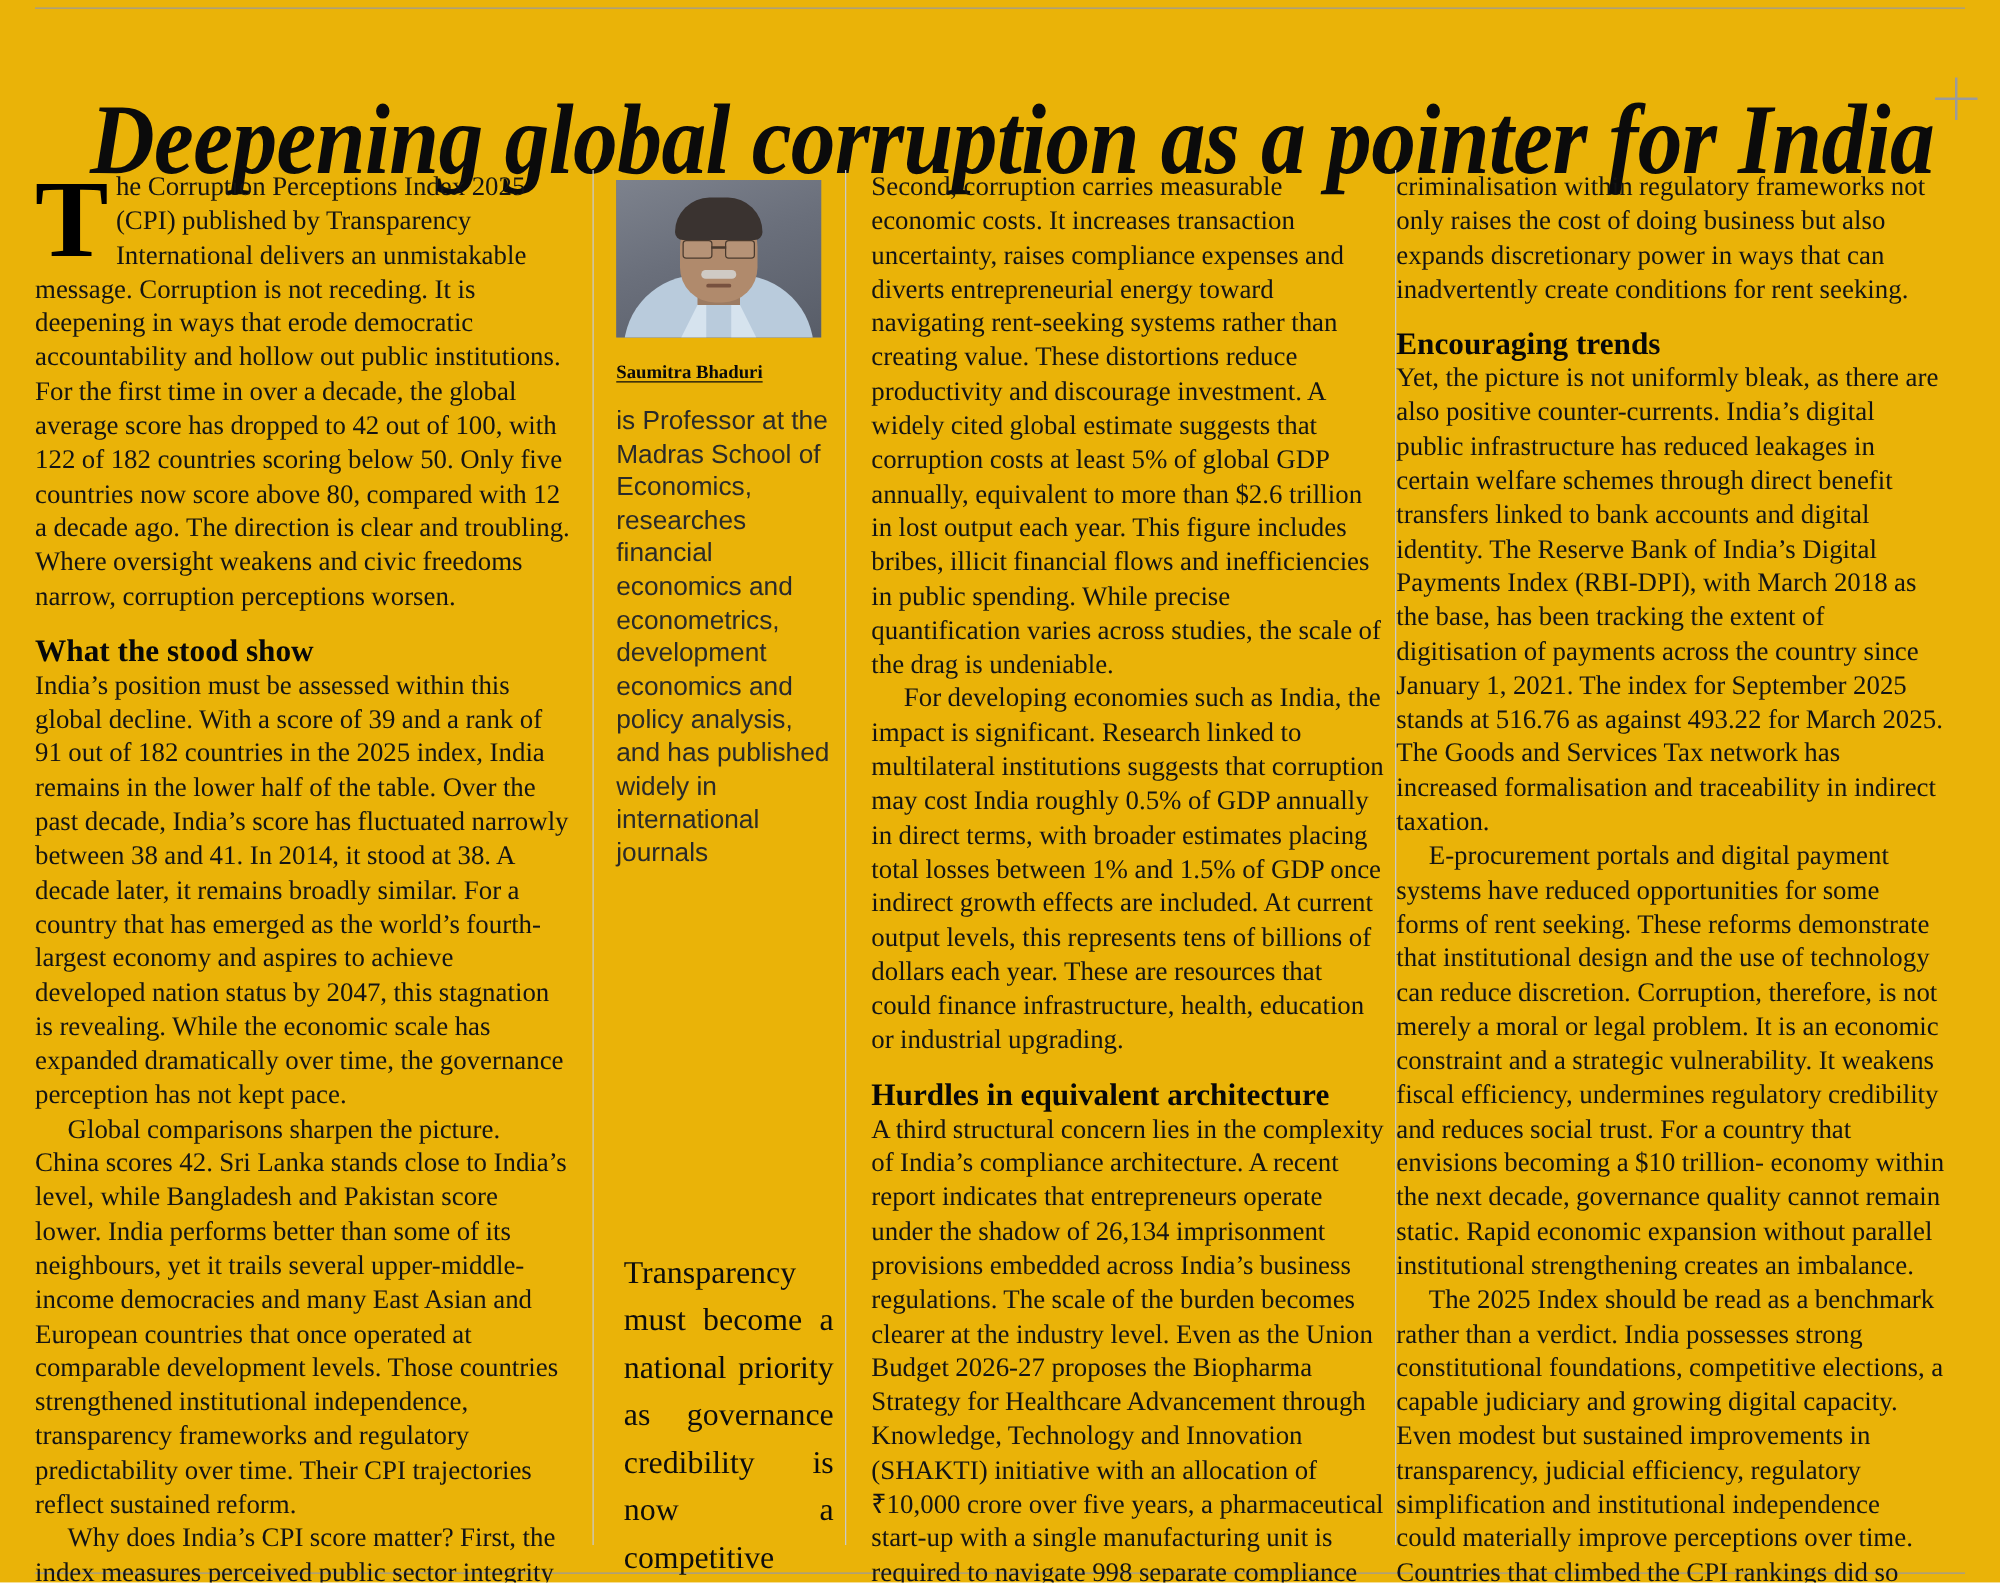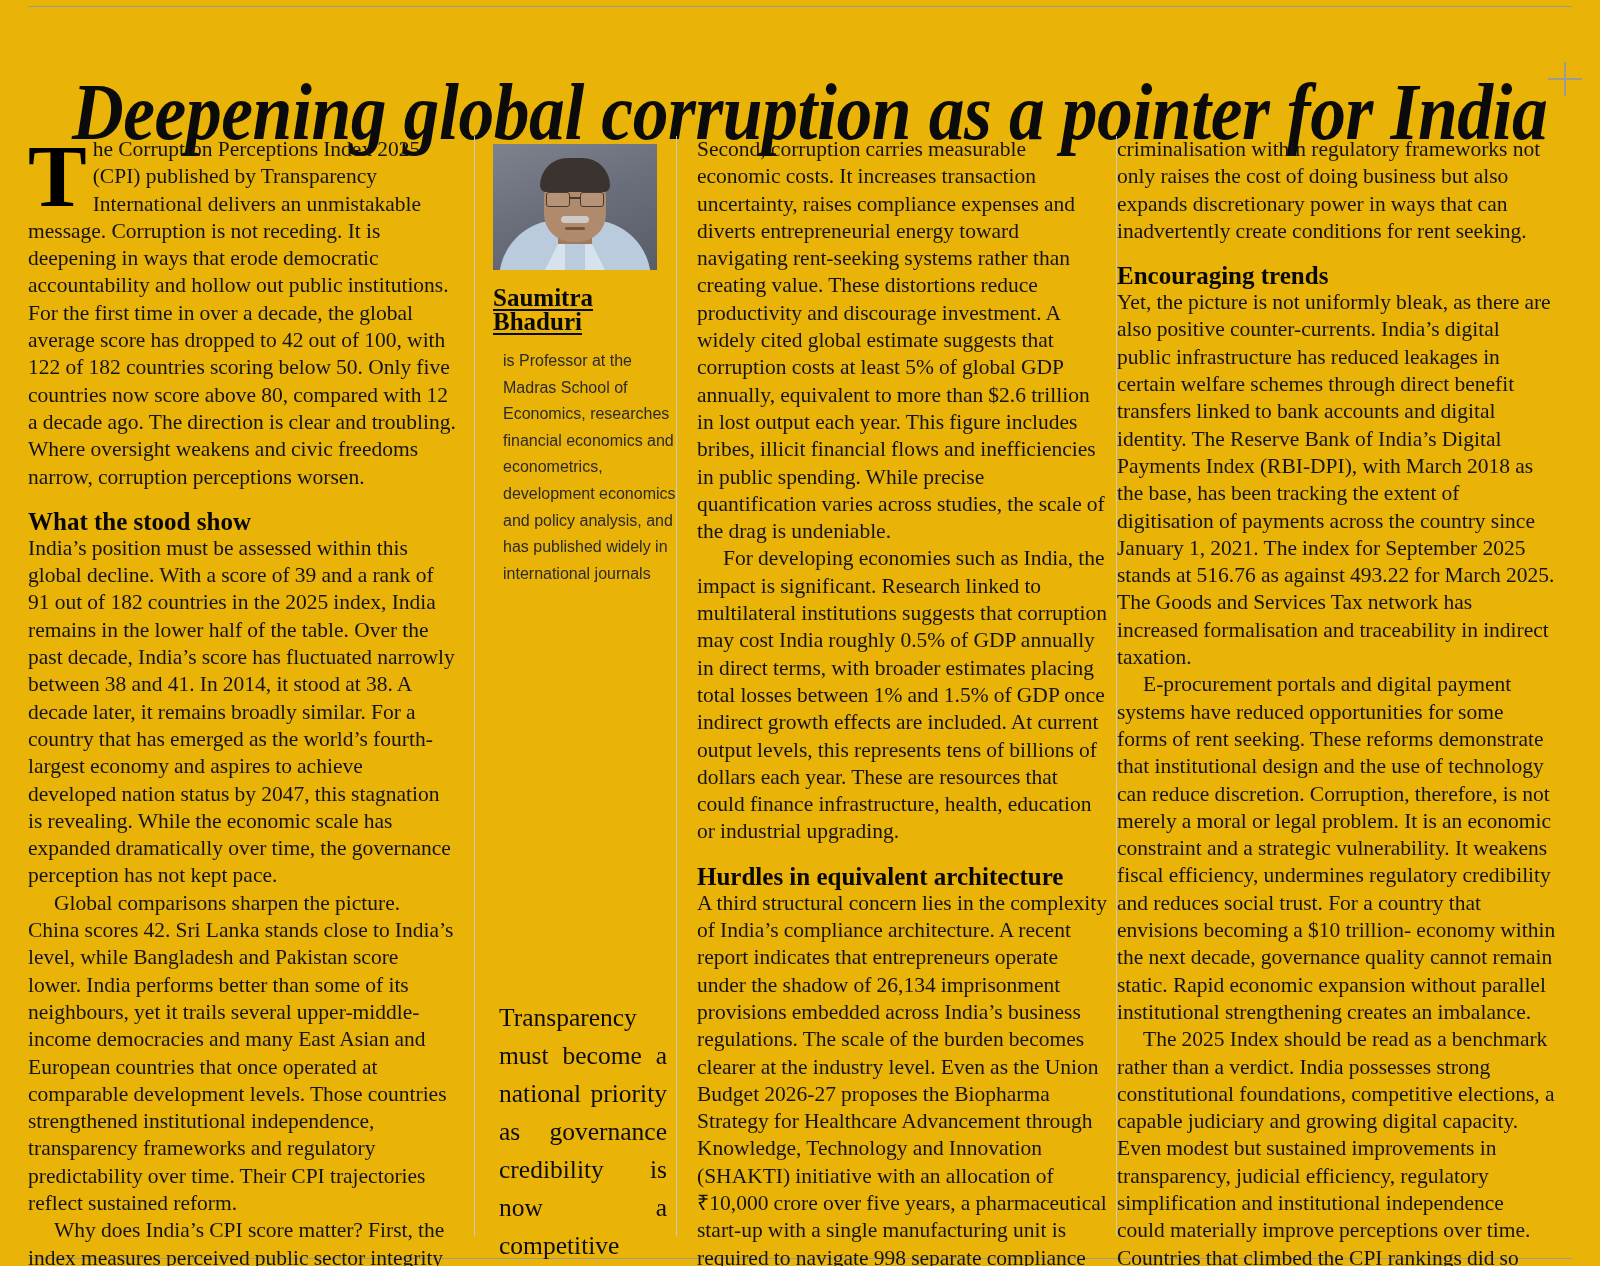--- a/index.html
+++ b/index.html
@@ -220,31 +220,31 @@
     width: 20px; height: 3px;
     transform: translateX(-50%);
     background: #77513f;
     border-radius: 2px;
   }
 
   .author-name {
     margin: 16px 0 0 6px;
     font-family: "Liberation Serif", serif;
     font-weight: 700;
-    font-size: 25px;
+    font-size: 15px;
     line-height: 24px;
     color: #0a0a0a;
     text-decoration: underline;
     text-underline-offset: 3px;
   }
   .author-bio {
-    margin: 14px 0 0 16px;
+    margin: 14px 0 0 6px;
     width: 175px;
     font-family: "Liberation Sans", sans-serif;
-    font-size: 16px;
+    font-size: 21px;
     line-height: 26.6px;
     color: #2a2a2a;
   }
 
   
   .pullquote {
     position: absolute;
     left: 12px;
     top: 855px;
     width: 168px;

